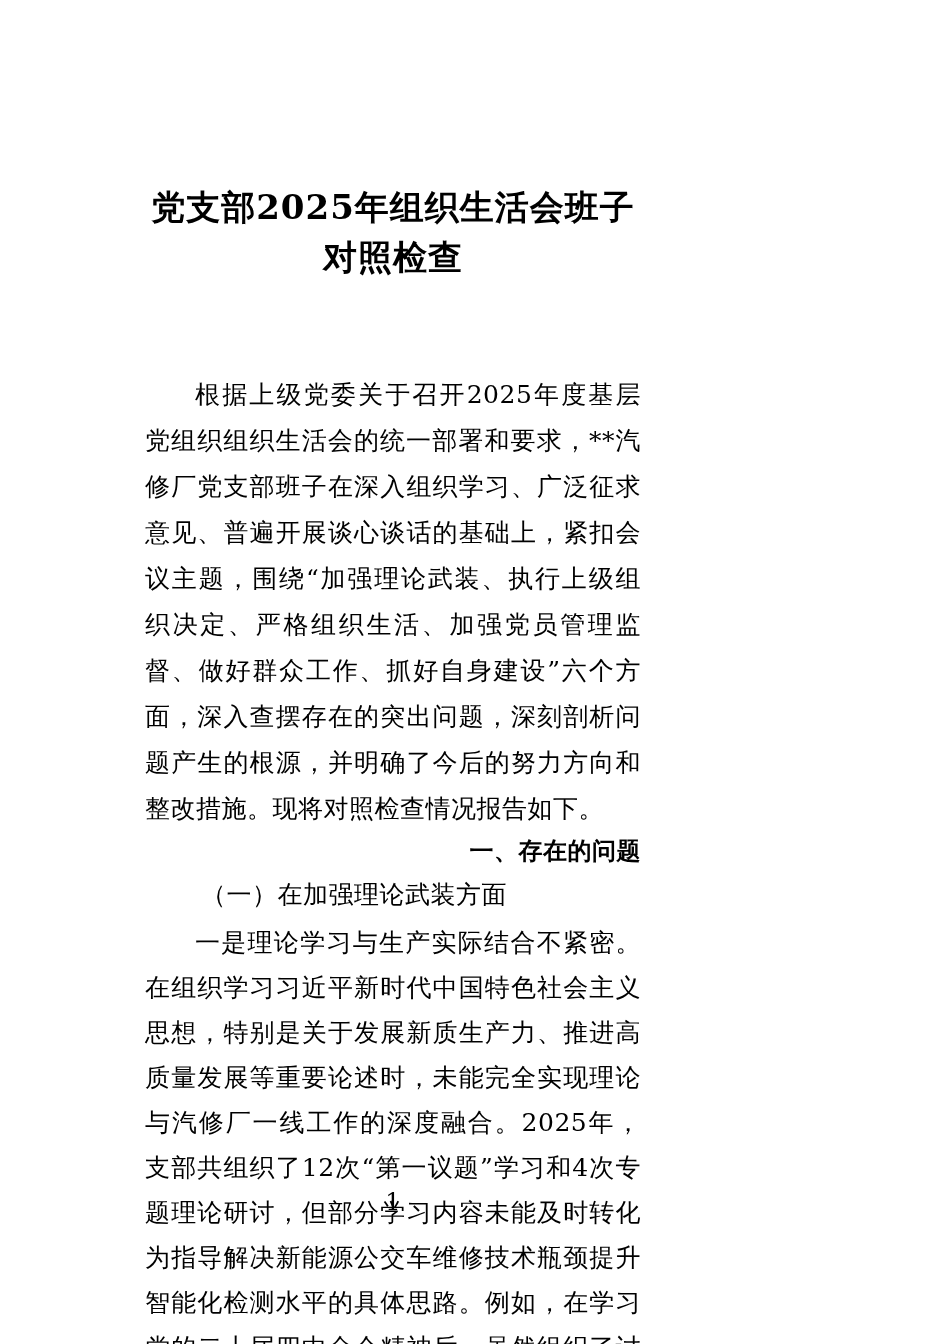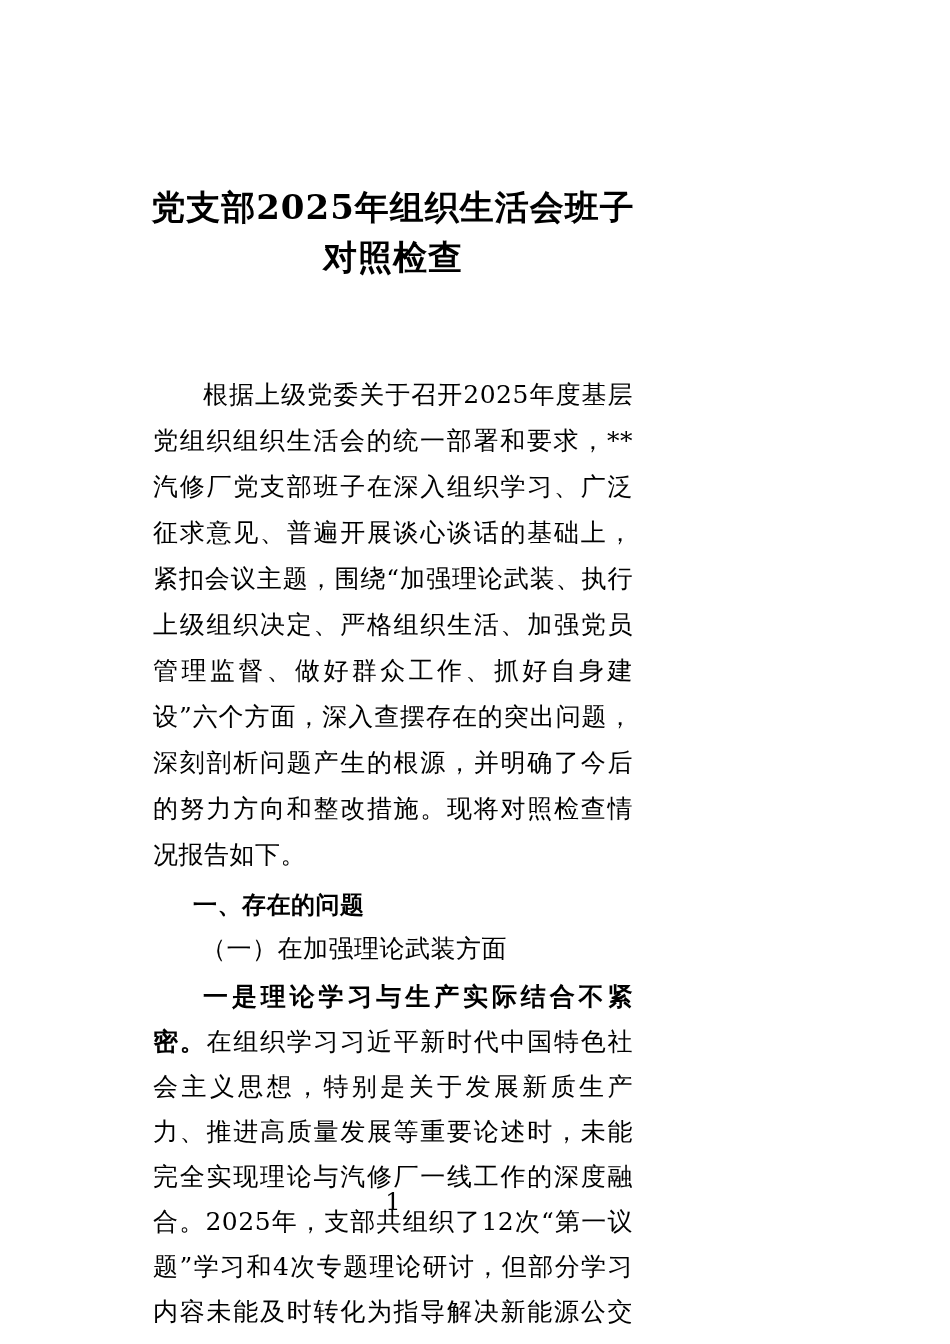--- a/index.html
+++ b/index.html
@@ -21,53 +21,54 @@
   .doc-title {
     margin: 0 0 90px 0;
     font-size: 34px;
     line-height: 50px;
     font-weight: 700;
     text-align: center;
     letter-spacing: 1px;
     font-family: "DejaVu Serif", "Liberation Serif", serif;
   }
   .para {
-    margin: 8px;
+    margin: 0;
     font-size: 25px;
     line-height: 46px;
     text-align: justify;
     text-justify: inter-character;
     text-indent: 2em;
     letter-spacing: 0.5px;
     word-break: break-all;
   }
   .heading-1 {
     margin: 0;
     font-size: 24px;
     line-height: 38px;
     font-weight: 700;
     font-family: "DejaVu Sans", "Liberation Sans", sans-serif;
     text-indent: 2em;
     letter-spacing: 0.5px;
+    text-align: right;
   }
   .heading-2 {
     margin: 6px;
     font-size: 25px;
     line-height: 38px;
     font-weight: 400;
     font-family: "DejaVu Serif", "Liberation Serif", serif;
     text-indent: 2em;
     letter-spacing: 0.5px;
   }
   .para-issue {
     margin-top: 4px;
     line-height: 45px;
   }
   .lead-bold {
-    font-weight: 700;
+    font-weight: 400;
   }
   .page-number {
     position: absolute;
     left: 0;
     right: 0;
     top: 1188px;
     text-align: center;
     font-size: 24px;
     font-family: "DejaVu Serif", "Liberation Serif", serif;
     color: #000000;

